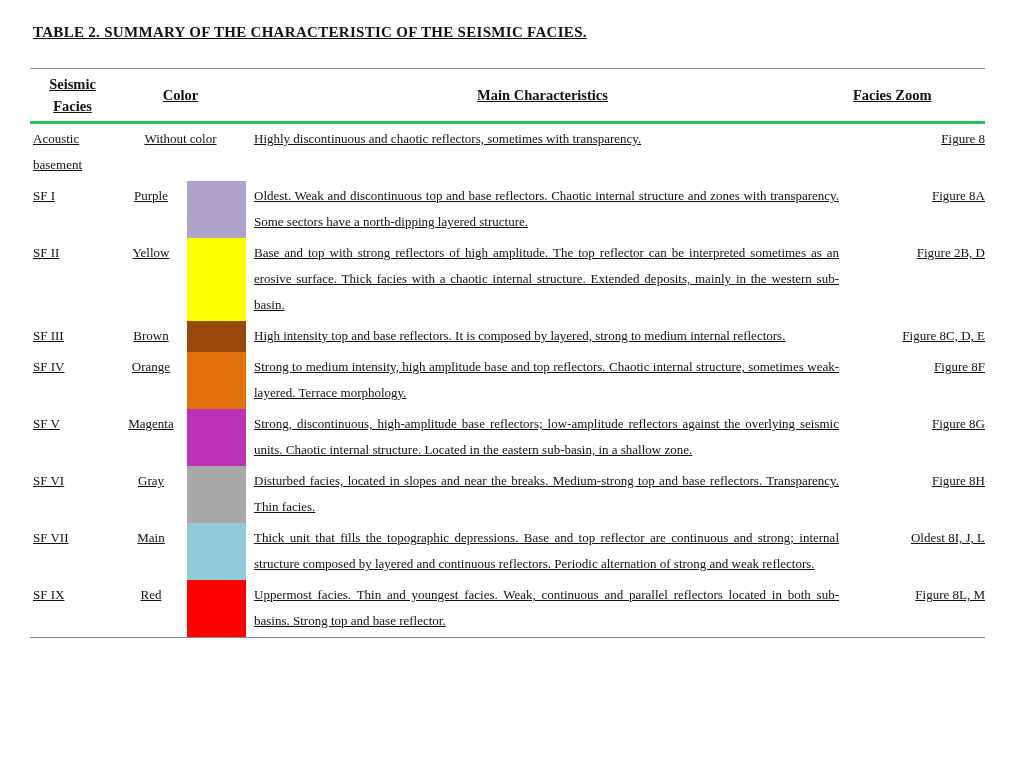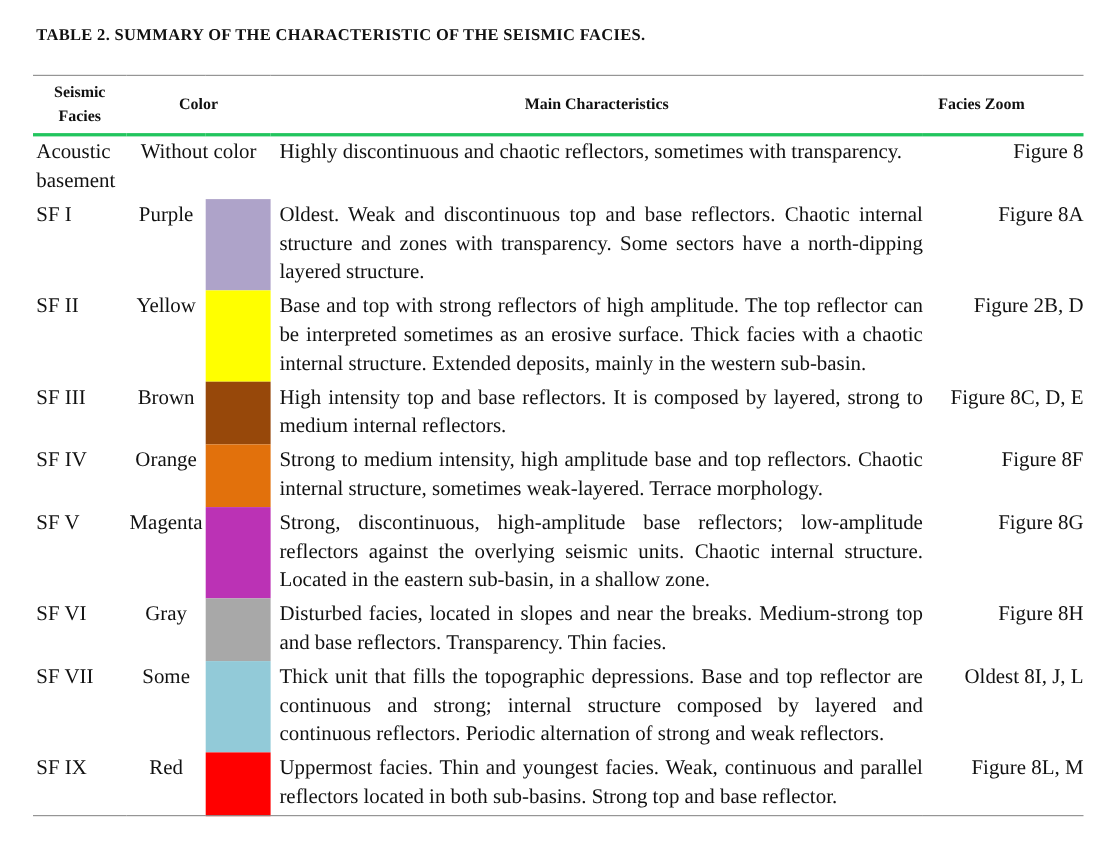--- a/index.html
+++ b/index.html
@@ -8,20 +8,21 @@
     background: #ffffff;
     font-family: "Liberation Serif", "DejaVu Serif", serif;
     color: #111111;
   }
   .page {
     width: 1018px;
     height: 767px;
     background: #ffffff;
     box-sizing: border-box;
     overflow: hidden;
+    text-decoration: underline;
   }
   .content {
     width: 955px;
     margin-left: 30px;
   }
   .table-title {
     margin: 0;
     padding: 23px 0 0 3px;
     font-size: 15px;
     font-weight: bold;
@@ -47,21 +48,21 @@
     line-height: 22px;
     padding: 4px 0;
     vertical-align: middle;
     text-align: center;
   }
   th.zoom-h {
     text-align: left;
     padding-left: 14px;
   }
   td {
-    font-size: 19px;
+    font-size: 13px;
     line-height: 26px;
     vertical-align: top;
     padding: 2px 0 3px 0;
   }
   td.facies {
     padding-left: 3px;
   }
   td.clabel {
     white-space: nowrap;
     text-align: center;
@@ -155,21 +156,21 @@
         <tr>
           <td class="facies">SF VI</td>
           <td class="clabel">Gray</td>
           <td class="swatch" style="background: rgb(168, 168, 168);"></td>
           <td class="chars">Disturbed facies, located in slopes and near the breaks. Medium-strong top and base reflectors. Transparency. Thin facies.</td>
           <td class="zoom">Figure 8H</td>
         </tr>
 
         <tr>
           <td class="facies">SF VII</td>
-          <td class="clabel">Some</td>
+          <td class="clabel">Main</td>
           <td class="swatch" style="background: rgb(146, 202, 216);"></td>
           <td class="chars">Thick unit that fills the topographic depressions. Base and top reflector are continuous and strong; internal structure composed by layered and continuous reflectors. Periodic alternation of strong and weak reflectors.</td>
           <td class="zoom">Oldest 8I, J, L</td>
         </tr>
 
 
         <tr>
           <td class="facies">SF IX</td>
           <td class="clabel">Red</td>
           <td class="swatch" style="background: rgb(255, 0, 0);"></td>

